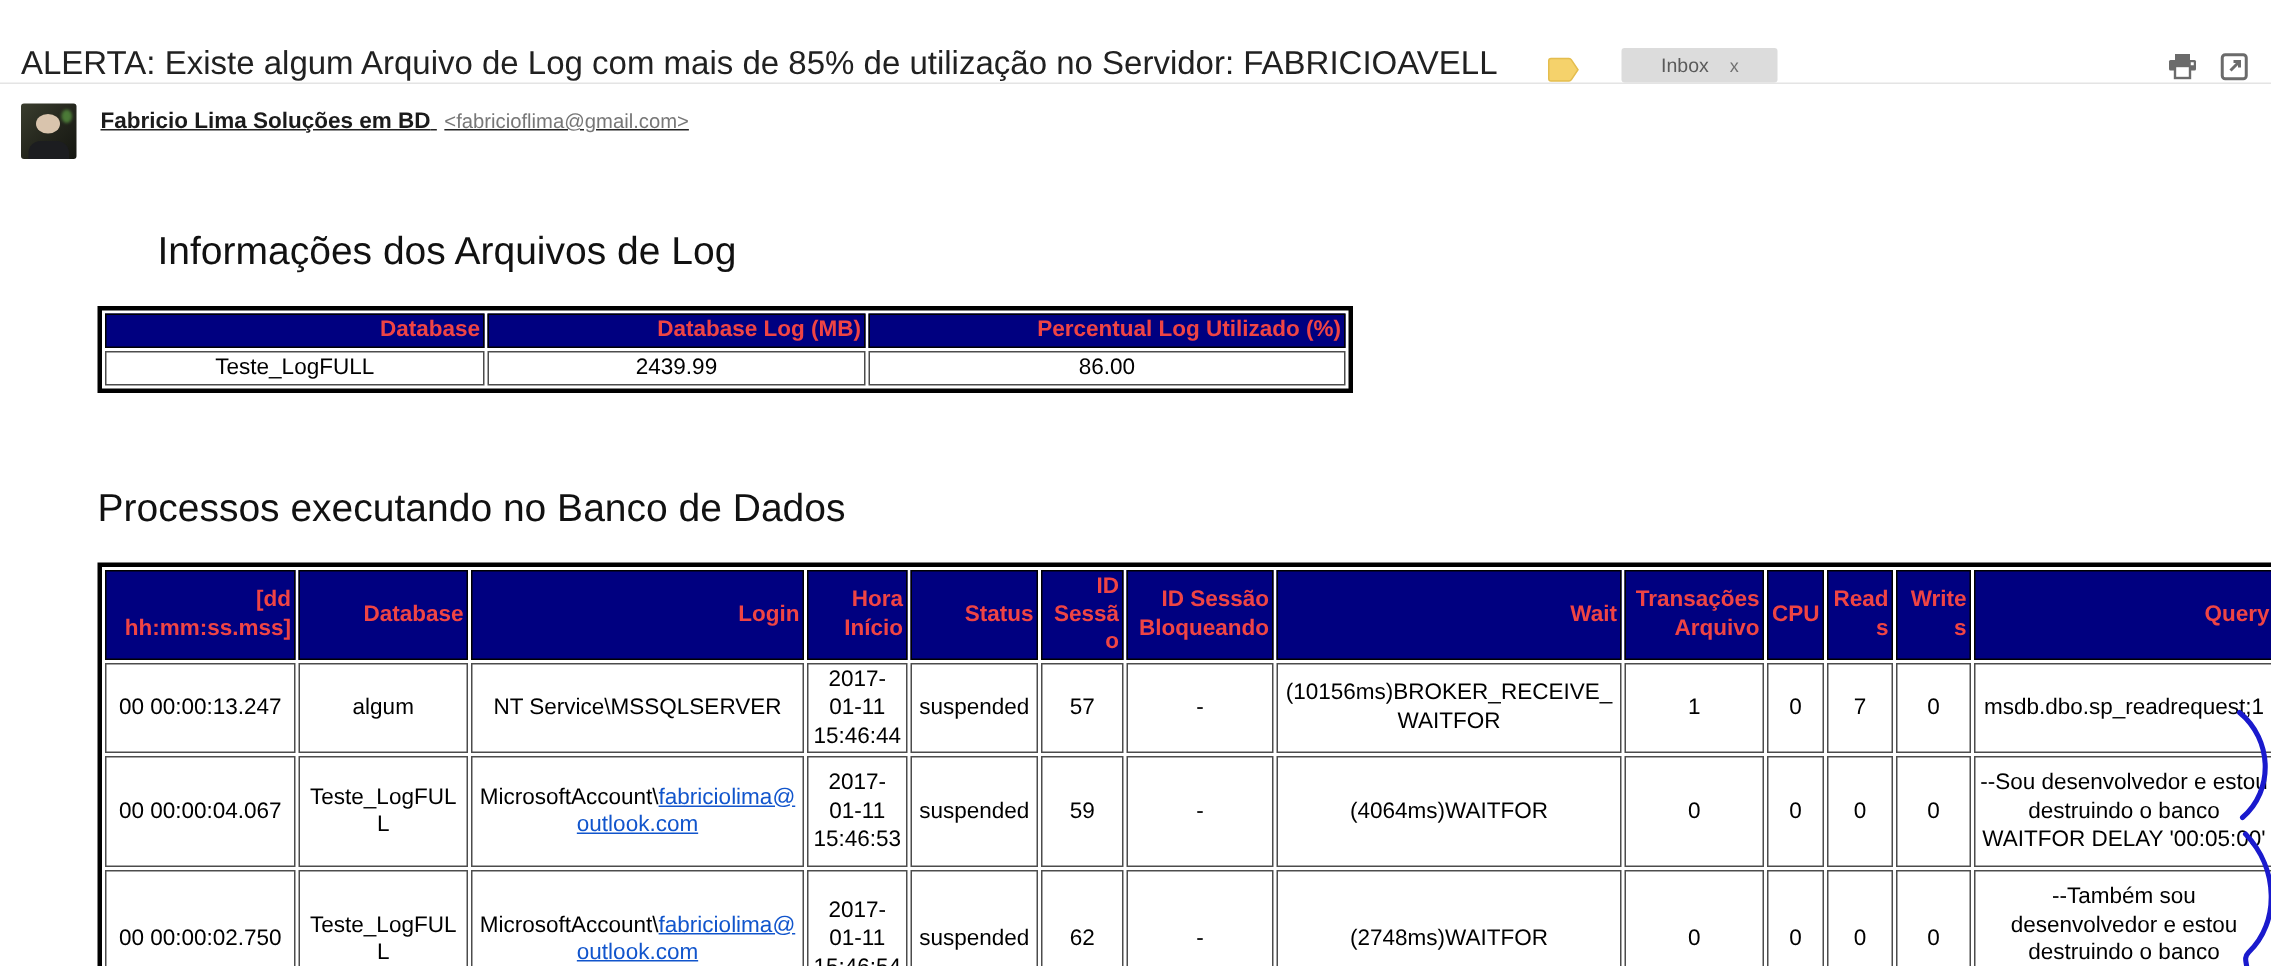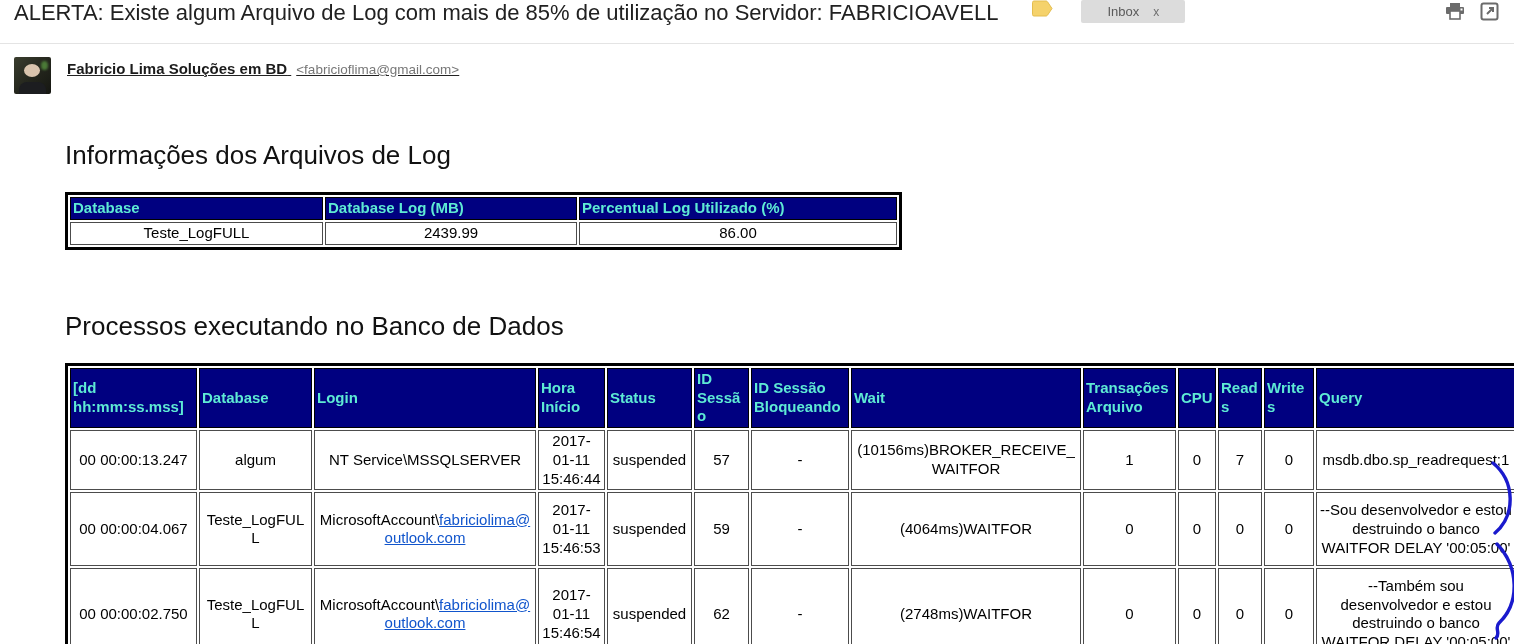--- a/index.html
+++ b/index.html
@@ -6,21 +6,21 @@
     --table_header_bg:#000080;
     --link_blue:#1155cc;
     --label_yellow:#f5d26b;
     --annotation_blue:#1a1acd;
     --chip_bg:#dcdcdc;
   }
   *{box-sizing:border-box;}
   html,body{margin:0;padding:0;width:1514px;height:644px;overflow:hidden;background:#fff;
     font-family:"Liberation Sans","DejaVu Sans",sans-serif;color:#222;}
   
-  .subject-row{display:flex;align-items:flex-start;height:44px;padding:0 14px;border-bottom:1px solid #e4e4e4;}
+  .subject-row{display:flex;align-items:flex-end;height:56px;padding:0 14px;border-bottom:1px solid #e4e4e4;}
   .subject-title{font-size:22px;font-weight:400;color:#212121;white-space:nowrap;}
   .label-icon{margin-left:34px;display:inline-block;}
   .inbox-chip{margin-left:28px;display:inline-flex;align-items:center;background:var(--chip_bg);
     color:#5a5a5a;font-size:13px;padding:4px 26px;border-radius:2px;cursor:pointer;}
   .inbox-chip .chip-x{margin-left:14px;color:#707070;font-size:12px;}
   .subject-spacer{flex:1;}
   .top-icon{width:22px;height:22px;margin-left:12px;cursor:pointer;display:inline-flex;align-items:center;justify-content:center;}
   
   .sender-row{display:flex;align-items:flex-start;padding:13px 14px 0 14px;}
   .avatar{width:37px;height:37px;flex:0 0 37px;border-radius:2px;overflow:hidden;position:relative;
@@ -41,26 +41,26 @@
   .star-button{font-size:21px;color:#c2c2c2;margin-left:12px;cursor:pointer;line-height:21px;}
   .btn-group{display:flex;margin-left:12px;border:1px solid #d4d4d4;border-radius:3px;overflow:hidden;}
   .btn-group .gbtn{height:29px;display:flex;align-items:center;justify-content:center;cursor:pointer;
     background:linear-gradient(#f8f8f8,#f0f0f0);}
   .gbtn.reply{width:49px;border-right:1px solid #d4d4d4;}
   .gbtn.more{width:27px;}
   .gbtn .caret{width:0;height:0;border-left:4px solid transparent;border-right:4px solid transparent;border-top:5px solid #666;}
   
   .email-body{padding-left:65px;padding-right:10px;}
   .section-title{font-size:26px;font-weight:400;color:#111;margin:0;}
-  .title-log{margin-top:46px;}
+  .title-log{margin-top:46px;margin-left:40px;}
   .title-proc{margin-top:61px;}
   table.alert{border-collapse:separate;border-spacing:2px;border:3px solid #000;background:#fff;
     table-layout:fixed;font-size:15px;color:#000;margin-top:21px;}
-  table.alert th{background:var(--table_header_bg);color:#5eead4;font-weight:bold;border:1px solid #000;
-    padding:1px 2px;text-align:left;line-height:1.25;overflow-wrap:break-word;}
+  table.alert th{background:var(--table_header_bg);color:#ef4444;font-weight:bold;border:1px solid #000;
+    padding:1px 2px;text-align:right;line-height:1.25;overflow-wrap:break-word;}
   table.alert td{border:1px solid #4c4c4c;text-align:center;padding:1px 3px;line-height:1.25;
     overflow-wrap:break-word;vertical-align:middle;}
   table.alert a{color:var(--link_blue);}
   #table-log{width:825px;}
   #table-log thead tr{height:23px;}
   #table-log tbody tr{height:20px;}
   .table2-wrap{position:relative;width:1436px;}
   #table-proc{width:1436px;}
   #table-proc thead tr{height:42px;}
   #table-proc tbody tr:nth-child(1){height:54px;}

